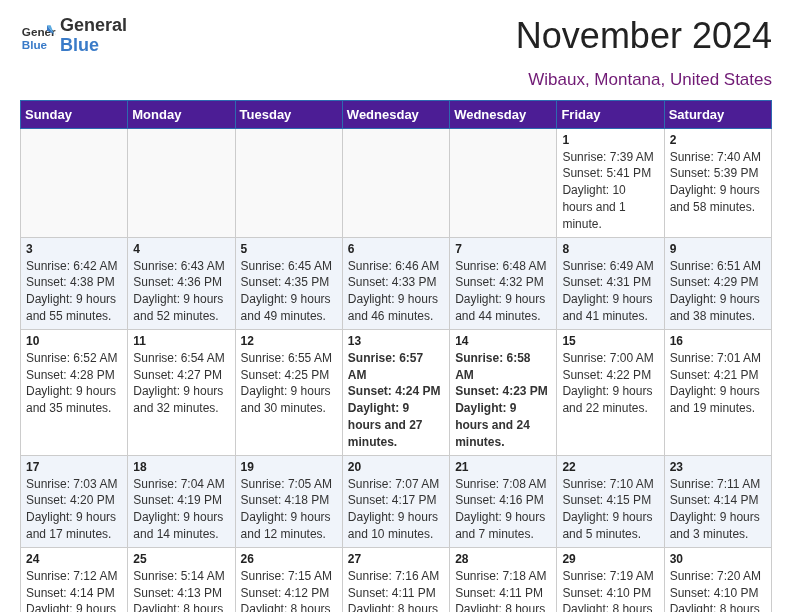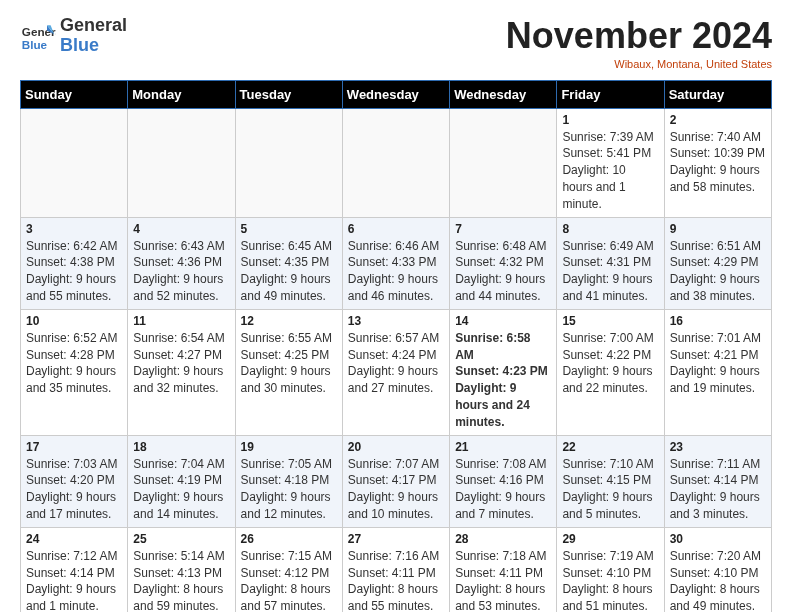--- a/index.html
+++ b/index.html
@@ -30,36 +30,36 @@
     .logo-text span { display: block; }
     .logo-icon {
       width: 36px;
       height: 36px;
     }
     .title-area {
       text-align: right;
     }
     .month-title {
       font-size: 36px;
-      font-weight: bold;
+      font-weight: normal;
       color: #222;
       line-height: 1.1;
     }
     .location-title {
-      font-size: 11px;
-      color: #c2410c;
-      margin-top: 2px;
+      font-size: 17px;
+      color: #701a75;
+      margin-top: 14px;
     }
     .calendar {
       width: 100%;
       border-collapse: collapse;
       border: 1px solid #ccc;
     }
     .calendar th {
-      background: #000000;
+      background: #4c1d95;
       color: #fff;
       font-size: 13px;
       font-weight: bold;
       padding: 6px 4px;
       text-align: left;
       border: 1px solid #2d6ab0;
     }
     .calendar td {
       width: calc(100% / 7);
       vertical-align: top;
@@ -133,21 +133,21 @@
         <td class="empty"></td>
         <td>
           <div class="day-number">1</div>
           <div class="day-info" style="white-space: pre-line;">Sunrise: 7:39 AM
 Sunset: 5:41 PM
 Daylight: 10 hours and 1 minute.</div>
         </td>
         <td>
           <div class="day-number">2</div>
           <div class="day-info" style="white-space: pre-line;">Sunrise: 7:40 AM
-Sunset: 10:39 PM
+Sunset: 5:39 PM
 Daylight: 9 hours and 58 minutes.</div>
         </td>
       </tr>
       <tr class="row-alt">
         <td>
           <div class="day-number">3</div>
           <div class="day-info" style="white-space: pre-line;">Sunrise: 6:42 AM
 Sunset: 4:38 PM
 Daylight: 9 hours and 55 minutes.</div>
         </td>
@@ -202,21 +202,21 @@
 Daylight: 9 hours and 32 minutes.</div>
         </td>
         <td>
           <div class="day-number">12</div>
           <div class="day-info" style="white-space: pre-line;">Sunrise: 6:55 AM
 Sunset: 4:25 PM
 Daylight: 9 hours and 30 minutes.</div>
         </td>
         <td>
           <div class="day-number">13</div>
-          <div class="day-info" style="white-space: pre-line;">Sunrise: 6:57 AM
+          <div class="day-info" style="white-space: pre-line; font-weight: bold;">Sunrise: 6:57 AM
 Sunset: 4:24 PM
 Daylight: 9 hours and 27 minutes.</div>
         </td>
         <td>
           <div class="day-number">14</div>
           <div class="day-info" style="white-space: pre-line; font-weight: bold;">Sunrise: 6:58 AM
 Sunset: 4:23 PM
 Daylight: 9 hours and 24 minutes.</div>
         </td>
         <td>

